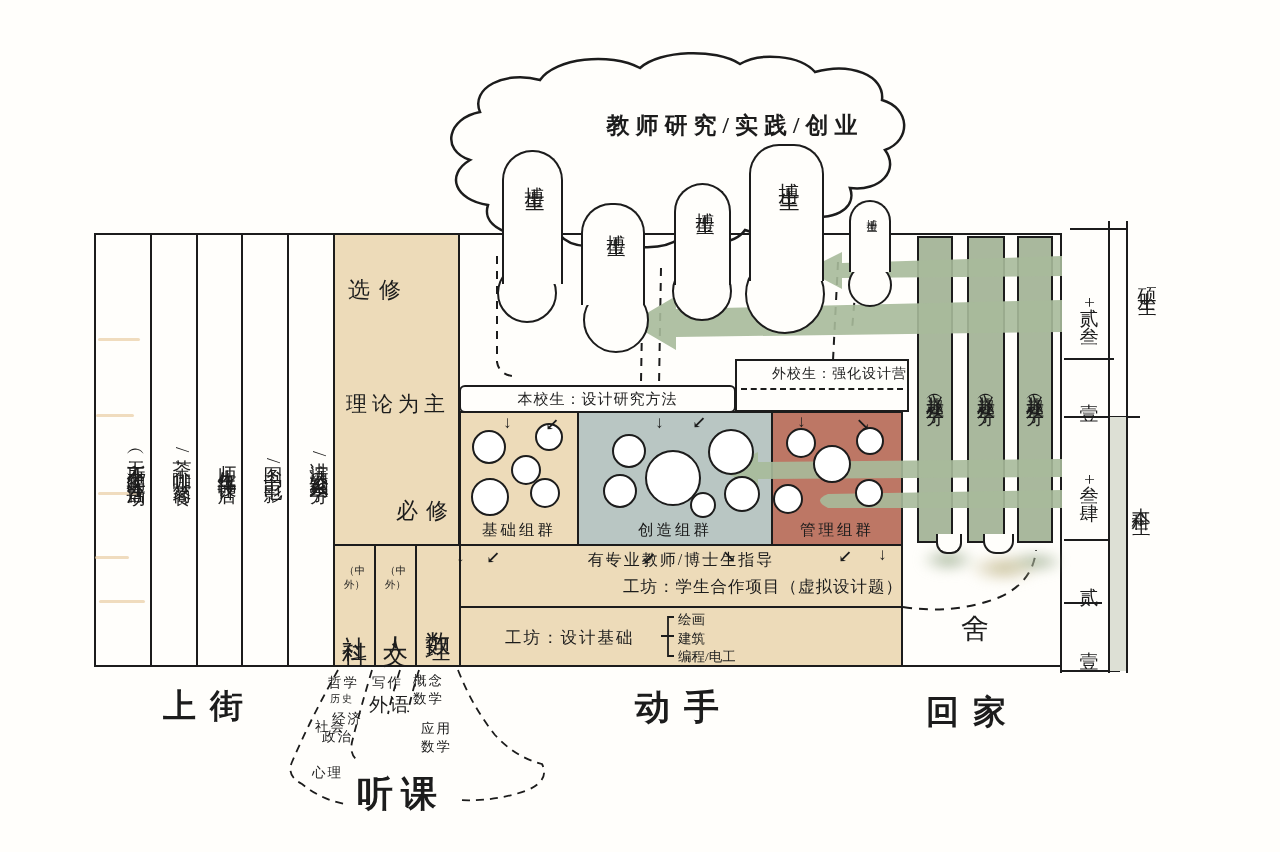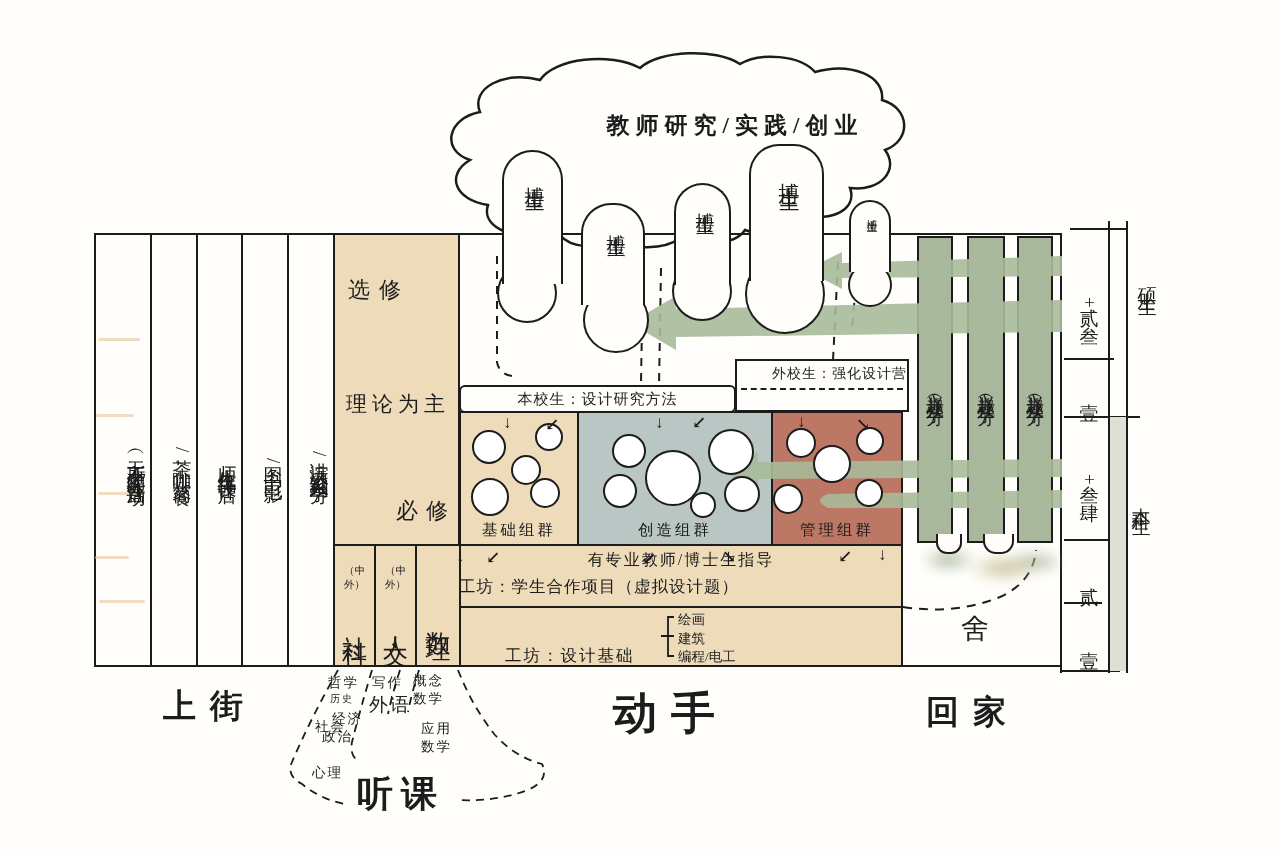--- a/index.html
+++ b/index.html
@@ -102,22 +102,22 @@
   <div class="box" style="left:577px;top:411px;width:196px;height:135px;background:#b9c6c3;">
     <div class="abs" style="left:0;bottom:3px;width:100%;text-align:center;font-size:15.5px;letter-spacing:3px;">创造组群</div>
   </div>
   <div class="box" style="left:771px;top:411px;width:132px;height:135px;background:#bd7765;">
     <div class="abs" style="left:0;bottom:3px;width:100%;text-align:center;font-size:15.5px;letter-spacing:3px;">管理组群</div>
   </div>
 
   <div class="box" style="left:459px;top:544px;width:444px;height:64px;background:#eddbb9;"></div>
   <div class="box" style="left:459px;top:606px;width:444px;height:61px;background:#eddbb9;"></div>
   <div class="abs" style="left:459px;top:550px;width:444px;text-align:center;font-size:16px;letter-spacing:2px;">有专业教师/博士生指导</div>
-  <div class="abs" style="left:459px;top:576px;width:444px;text-align:left;font-size:16.5px;letter-spacing:1px;">工坊：学生合作项目（虚拟设计题）</div>
-  <div class="abs" style="left:505px;top:645px;font-size:16.5px;letter-spacing:2px;">工坊：设计基础</div>
+  <div class="abs" style="left:459px;top:576px;width:444px;text-align:right;font-size:16.5px;letter-spacing:1px;">工坊：学生合作项目（虚拟设计题）</div>
+  <div class="abs" style="left:505px;top:627px;font-size:16.5px;letter-spacing:2px;">工坊：设计基础</div>
   <div class="abs" style="left:678px;top:611px;font-size:13.5px;">绘画</div>
   <div class="abs" style="left:678px;top:630px;font-size:13.5px;">建筑</div>
   <div class="abs" style="left:678px;top:648px;font-size:13.5px;">编程/电工</div>
 
 
   <div class="box vtext ctext" style="left:917px;top:236px;width:36px;height:307px;background:#a9b89d;font-size:18px;letter-spacing:3px;">兴趣社（学分）</div>
   <div class="box vtext ctext" style="left:967px;top:236px;width:38px;height:307px;background:#a9b89d;font-size:18px;letter-spacing:3px;">兴趣社（学分）</div>
   <div class="box vtext ctext" style="left:1017px;top:236px;width:36px;height:307px;background:#a9b89d;font-size:18px;letter-spacing:3px;">兴趣社（学分）</div>
 
   <div class="hline" style="left:1070px;top:228px;width:58px;"></div>
@@ -215,16 +215,16 @@
   <div class="abs" style="left:322px;top:728px;font-size:13.5px;letter-spacing:2px;">政治</div>
   <div class="abs" style="left:315px;top:718px;font-size:13.5px;letter-spacing:2px;">社会</div>
   <div class="abs" style="left:312px;top:764px;font-size:13.5px;letter-spacing:2px;">心理</div>
   <div class="abs" style="left:372px;top:674px;font-size:13.5px;letter-spacing:2px;">写作</div>
   <div class="abs" style="left:369px;top:692px;font-size:19px;letter-spacing:2px;font-family:Liberation Mono, monospace;">外语</div>
   <div class="abs" style="left:413px;top:672px;width:36px;font-size:13.5px;letter-spacing:2px;line-height:1.35;">概念数学</div>
   <div class="abs" style="left:421px;top:720px;width:36px;font-size:13.5px;letter-spacing:2px;line-height:1.35;">应用数学</div>
 
   <div class="abs" style="left:150px;top:684px;width:120px;text-align:center;font-size:33px;letter-spacing:14px;font-weight:bold;">上街</div>
   <div class="abs" style="left:336px;top:770px;width:130px;text-align:center;font-size:36px;letter-spacing:8px;font-weight:bold;">听课</div>
-  <div class="abs" style="left:613px;top:684px;width:120px;text-align:left;font-size:44px;letter-spacing:14px;font-weight:bold;">动手</div>
+  <div class="abs" style="left:613px;top:684px;width:120px;text-align:right;font-size:35px;letter-spacing:14px;font-weight:bold;">动手</div>
   <div class="abs" style="left:913px;top:690px;width:120px;text-align:center;font-size:33px;letter-spacing:14px;font-weight:bold;">回家</div>
 
 </div>
 
 </body></html>

